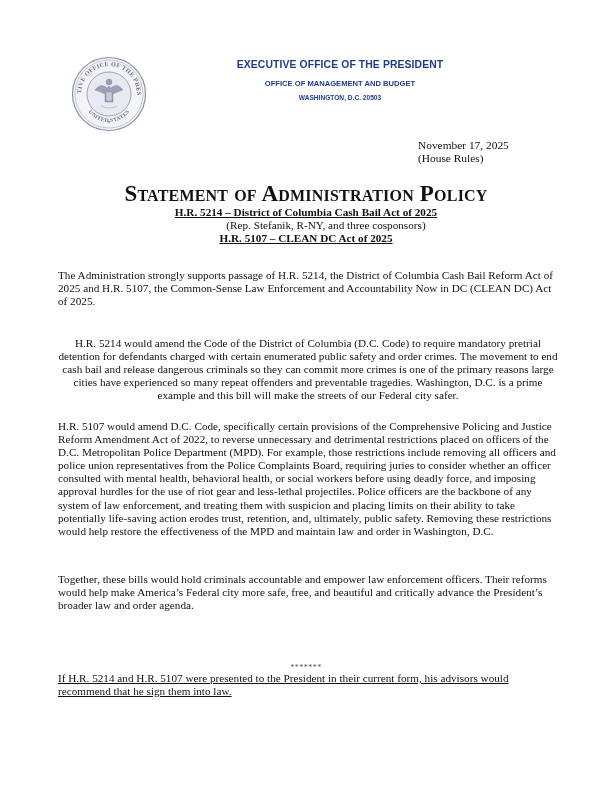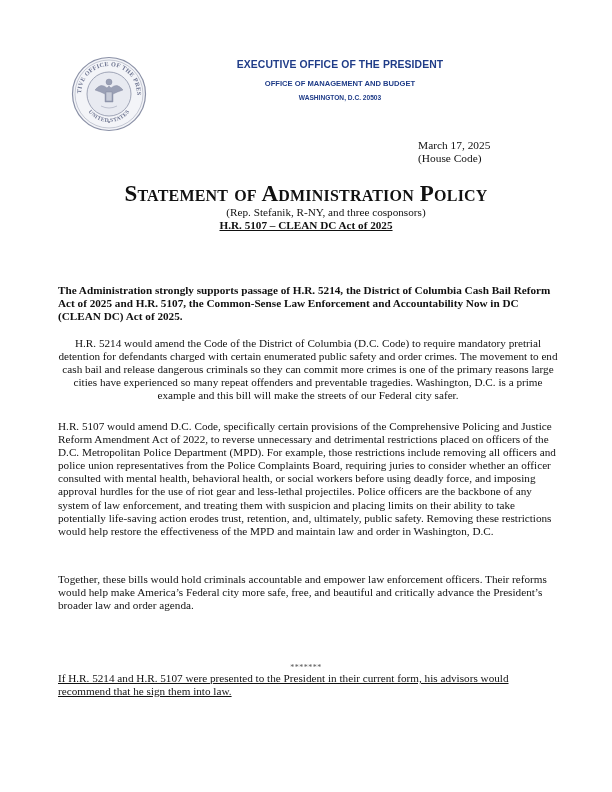--- a/index.html
+++ b/index.html
@@ -74,21 +74,21 @@
     .body-text {
       position: absolute;
       left: 58px;
       width: 500px;
       font-size: 11.2px;
       line-height: 13.1px;
     }
     .body-text p {
       margin: 0;
     }
-    .p1 { top: 284px; font-weight: bold; }
+    .p1 { top: 269px; }
     .p2 { top: 337px; text-align: center; }
     .p3 { top: 420px; }
     .p4 { top: 573px; }
     .p5 { top: 628px; text-decoration: underline; margin-top: 44px; }
 
     .stars {
       position: absolute;
       left: 0;
       top: 663px;
       width: 612px;
@@ -127,26 +127,27 @@
   </svg>
 </div>
 
 <div class="letterhead">
   <div class="lh-1">EXECUTIVE OFFICE OF THE PRESIDENT</div>
   <div class="lh-2">OFFICE OF MANAGEMENT AND BUDGET</div>
   <div class="lh-3">WASHINGTON, D.C.  20503</div>
 </div>
 
 <div class="date-block">
-  <div>March 17, 2025</div>
-  <div>(House Code)</div>
+  <div>November 17, 2025</div>
+  <div>(House Rules)</div>
 </div>
 
 <div class="title-block">
   <div class="title">Statement of Administration Policy</div>
+  <div class="bill-title">H.R. 5214 – District of Columbia Cash Bail Act of 2025</div>
   <div class="bill-sponsor">(Rep. Stefanik, R-NY, and three cosponsors)</div>
   <div class="bill-title">H.R. 5107 – CLEAN DC Act of 2025</div>
 </div>
 
 <div class="body-text p1">
   <p>The Administration strongly supports passage of H.R. 5214, the District of Columbia Cash Bail Reform Act of 2025 and H.R. 5107, the Common-Sense Law Enforcement and Accountability Now in DC (CLEAN DC) Act of 2025.</p>
 </div>
 <div class="body-text p2">
   <p>H.R. 5214 would amend the Code of the District of Columbia (D.C. Code) to require mandatory pretrial detention for defendants charged with certain enumerated public safety and order crimes.  The movement to end cash bail and release dangerous criminals so they can commit more crimes is one of the primary reasons large cities have experienced so many repeat offenders and preventable tragedies.  Washington, D.C. is a prime example and this bill will make the streets of our Federal city safer.</p>
 </div>

